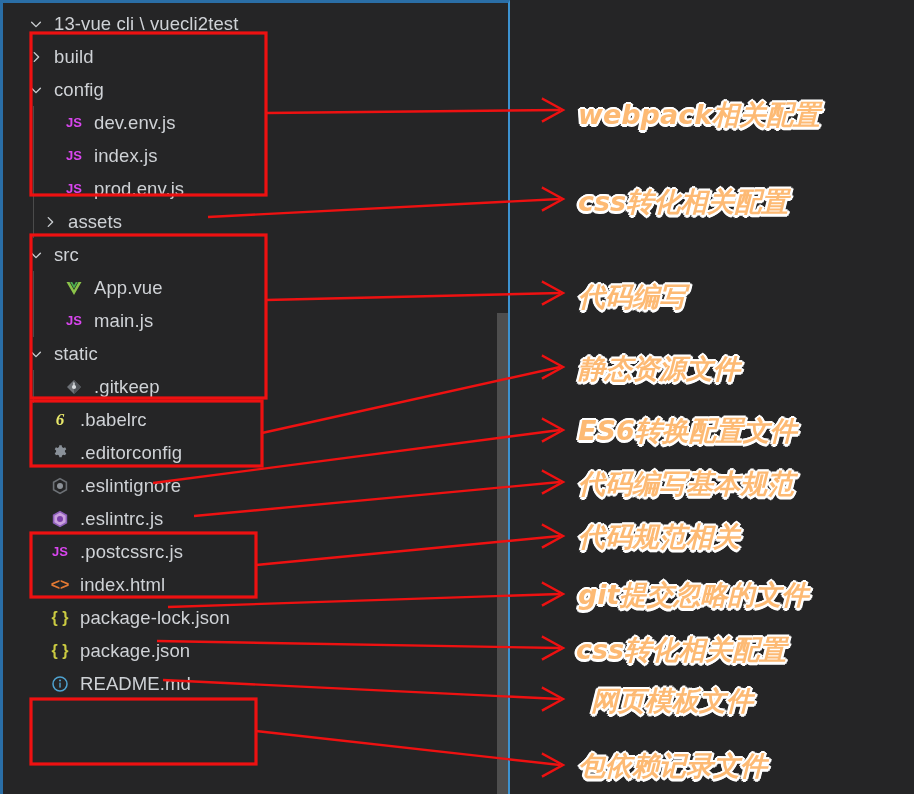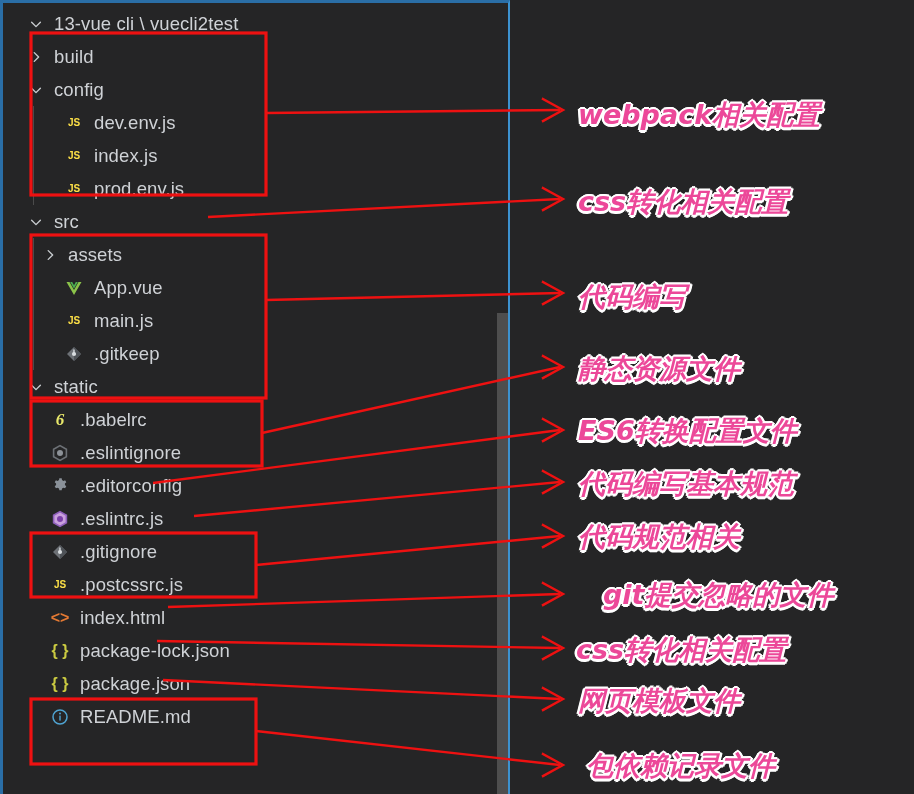--- a/index.html
+++ b/index.html
@@ -67,21 +67,21 @@
     top:0;bottom:0;
     width:1px;
     background:#4b4b4b;
   }
 
   
   .ind0{padding-left:22px;}
   .ind1{padding-left:36px;}
 
   
-  .js{color:#fde047;font-size:10px;}
+  .js{color:#d946ef;font-size:13px;}
   .json{color:#cbcb41;font-size:16px;}
   .html{color:#e37933;font-size:16px;}
   .babel{color:#e9e96b;font-style:italic;font-size:17px;font-family:"Liberation Serif",serif;}
 
   
   #scrollbar{
     position:absolute;
     left:494px;top:310px;
     width:14px;height:484px;
     background:#4e4e4e;
@@ -89,21 +89,21 @@
 
   
   #anno{
     position:absolute;
     left:0;top:0;
     width:914px;height:794px;
     pointer-events:none;
   }
   .anno-text{
     position:absolute;
-    color:#ec4899;
+    color:#fdba74;
     font-weight:bold;
     font-style:italic;
     font-size:27px;
     font-family:"DejaVu Sans","Liberation Sans",sans-serif;
     white-space:nowrap;
     text-shadow:
       2px 0 0 #fff, -2px 0 0 #fff, 0 2px 0 #fff, 0 -2px 0 #fff,
       1.5px 1.5px 0 #fff, -1.5px 1.5px 0 #fff, 1.5px -1.5px 0 #fff, -1.5px -1.5px 0 #fff,
       2.5px 0 0 #fff, -2.5px 0 0 #fff, 0 2.5px 0 #fff, 0 -2.5px 0 #fff;
     letter-spacing:0px;
@@ -160,125 +160,113 @@
           <span class="label">index.js</span>
         </div>
         <div class="row ind1">
           <div class="guide" style="left: 30px;"></div>
           <span class="twisty"></span>
           <span class="ficon">
             <span class="js">JS</span>
           </span>
           <span class="label">prod.env.js</span>
         </div>
+        <div class="row ind1">
+          <div class="guide" style="left: 30px;"></div>
+          <span class="twisty">
+            <svg width="14" height="14" viewBox="0 0 16 16">
+              <path d="M6 3 L11 8 L6 13" fill="none" stroke="#c8cccf" stroke-width="1.6" stroke-linecap="round" stroke-linejoin="round"></path>
+            </svg>
+          </span>
+          <span class="label">assets</span>
+        </div>
         <div class="row ind0">
           <span class="twisty">
             <svg width="14" height="14" viewBox="0 0 16 16">
               <path d="M3 6 L8 11 L13 6" fill="none" stroke="#c8cccf" stroke-width="1.6" stroke-linecap="round" stroke-linejoin="round"></path>
             </svg>
           </span>
           <span class="label">src</span>
-        </div>
-        <div class="row ind1">
-          <div class="guide" style="left: 30px;"></div>
-          <span class="twisty">
-            <svg width="14" height="14" viewBox="0 0 16 16">
-              <path d="M6 3 L11 8 L6 13" fill="none" stroke="#c8cccf" stroke-width="1.6" stroke-linecap="round" stroke-linejoin="round"></path>
-            </svg>
-          </span>
-          <span class="label">assets</span>
         </div>
         <div class="row ind1">
           <div class="guide" style="left: 30px;"></div>
           <span class="twisty"></span>
           <span class="ficon">
             <svg width="18" height="18" viewBox="0 0 18 18">
               <path d="M1.5 3 L4.5 3 L9 11 L13.5 3 L16.5 3 L9 16 Z" fill="#8bc34a"></path>
               <path d="M5.2 3 L7.2 3 L9 6.3 L10.8 3 L12.8 3 L9 9.7 Z" fill="#4caf50"></path>
             </svg>
           </span>
           <span class="label">App.vue</span>
         </div>
         <div class="row ind1">
           <div class="guide" style="left: 30px;"></div>
           <span class="twisty"></span>
           <span class="ficon">
             <span class="js">JS</span>
           </span>
           <span class="label">main.js</span>
+        </div>
+        <div class="row ind0">
+          <span class="twisty">
+            <svg width="14" height="14" viewBox="0 0 16 16">
+              <path d="M3 6 L8 11 L13 6" fill="none" stroke="#c8cccf" stroke-width="1.6" stroke-linecap="round" stroke-linejoin="round"></path>
+            </svg>
+          </span>
+          <span class="label">static</span>
         </div>
         <div class="row ind1">
           <div class="guide" style="left: 30px;"></div>
           <span class="twisty"></span>
           <span class="ficon">
             <svg width="18" height="18" viewBox="0 0 18 18">
               <path d="M2 9 L9 2 L16 9 L9 16 Z" fill="#6d7176"></path>
               <path d="M9 2 L16 9 L9 16 Z" fill="#4e5257"></path>
               <circle cx="9" cy="9" r="2.1" fill="#d9dde0"></circle>
               <rect x="8.3" y="4.5" width="1.4" height="4" fill="#d9dde0"></rect>
             </svg>
           </span>
           <span class="label">.gitkeep</span>
         </div>
         <div class="row ind0">
-          <span class="twisty">
-            <svg width="14" height="14" viewBox="0 0 16 16">
-              <path d="M3 6 L8 11 L13 6" fill="none" stroke="#c8cccf" stroke-width="1.6" stroke-linecap="round" stroke-linejoin="round"></path>
-            </svg>
-          </span>
-          <span class="label">static</span>
-        </div>
-        <div class="row ind0">
           <span class="twisty"></span>
           <span class="ficon">
             <span class="babel">6</span>
           </span>
           <span class="label">.babelrc</span>
-        </div>
-        <div class="row ind0">
-          <span class="twisty"></span>
-          <span class="ficon">
-            <svg width="18" height="18" viewBox="0 0 18 18">
-              <path d="M9 1.6 L15.4 5.3 L15.4 12.7 L9 16.4 L2.6 12.7 L2.6 5.3 Z" fill="none" stroke="#6d7176" stroke-width="1.6"></path>
-              <circle cx="9" cy="9" r="3" fill="#8d9298"></circle>
-            </svg>
-          </span>
-          <span class="label">.eslintignore</span>
         </div>
         <div class="row ind0">
           <span class="twisty"></span>
           <span class="ficon">
             <svg width="17" height="17" viewBox="0 0 20 20">
               <path d="M10 6.4a3.6 3.6 0 100 7.2 3.6 3.6 0 000-7.2zm0 2.1a1.5 1.5 0 110 3 1.5 1.5 0 010-3z" fill="#8a9199"></path>
               <path d="M8.6 1.5h2.8l.35 2.1 1.7.98 1.95-.85 1.4 2.43-1.6 1.4v1.96l1.6 1.4-1.4 2.43-1.95-.85-1.7.98-.35 2.1H8.6l-.35-2.1-1.7-.98-1.95.85-1.4-2.43 1.6-1.4V7.56l-1.6-1.4 1.4-2.43 1.95.85 1.7-.98z" fill="#8a9199"></path>
             </svg>
           </span>
           <span class="label">.editorconfig</span>
         </div>
         <div class="row ind0">
           <span class="twisty"></span>
           <span class="ficon">
             <svg width="18" height="18" viewBox="0 0 18 18">
+              <path d="M9 1.6 L15.4 5.3 L15.4 12.7 L9 16.4 L2.6 12.7 L2.6 5.3 Z" fill="none" stroke="#6d7176" stroke-width="1.6"></path>
+              <circle cx="9" cy="9" r="3" fill="#8d9298"></circle>
+            </svg>
+          </span>
+          <span class="label">.eslintignore</span>
+        </div>
+        <div class="row ind0">
+          <span class="twisty"></span>
+          <span class="ficon">
+            <svg width="18" height="18" viewBox="0 0 18 18">
               <path d="M9 1.6 L15.4 5.3 L15.4 12.7 L9 16.4 L2.6 12.7 L2.6 5.3 Z" fill="#c9a0dd" stroke="#8e5fbb" stroke-width="1.6"></path>
               <circle cx="9" cy="9" r="3" fill="#7b3fa8"></circle>
             </svg>
           </span>
           <span class="label">.eslintrc.js</span>
-        </div>
-        <div class="row ind0">
-          <span class="twisty"></span>
-          <span class="ficon">
-            <svg width="18" height="18" viewBox="0 0 18 18">
-              <path d="M2 9 L9 2 L16 9 L9 16 Z" fill="#6d7176"></path>
-              <path d="M9 2 L16 9 L9 16 Z" fill="#4e5257"></path>
-              <circle cx="9" cy="9" r="2.1" fill="#d9dde0"></circle>
-              <rect x="8.3" y="4.5" width="1.4" height="4" fill="#d9dde0"></rect>
-            </svg>
-          </span>
-          <span class="label">.gitignore</span>
         </div>
         <div class="row ind0">
           <span class="twisty"></span>
           <span class="ficon">
             <span class="js">JS</span>
           </span>
           <span class="label">.postcssrc.js</span>
         </div>
         <div class="row ind0">
           <span class="twisty"></span>
@@ -367,19 +355,19 @@
   </svg>
 
   <div id="anno-text-layer">
       <div class="anno-text" style="left: 578px; top: 97px;">webpack相关配置</div>
       <div class="anno-text" style="left: 578px; top: 184px;">css转化相关配置</div>
       <div class="anno-text" style="left: 578px; top: 279px;">代码编写</div>
       <div class="anno-text" style="left: 578px; top: 351px;">静态资源文件</div>
       <div class="anno-text" style="left: 578px; top: 413px;">ES6转换配置文件</div>
       <div class="anno-text" style="left: 578px; top: 466px;">代码编写基本规范</div>
       <div class="anno-text" style="left: 578px; top: 519px;">代码规范相关</div>
-      <div class="anno-text" style="left: 578px; top: 577px; margin-left: 25px;">git提交忽略的文件</div>
+      <div class="anno-text" style="left: 578px; top: 577px;">git提交忽略的文件</div>
       <div class="anno-text" style="left: 576px; top: 632px;">css转化相关配置</div>
-      <div class="anno-text" style="left: 578px; top: 683px;">网页模板文件</div>
-      <div class="anno-text" style="left: 578px; top: 748px; margin-left: 8px;">包依赖记录文件</div>
+      <div class="anno-text" style="left: 591px; top: 683px;">网页模板文件</div>
+      <div class="anno-text" style="left: 578px; top: 748px;">包依赖记录文件</div>
     </div>
 
 </div>
 
 </body></html>

